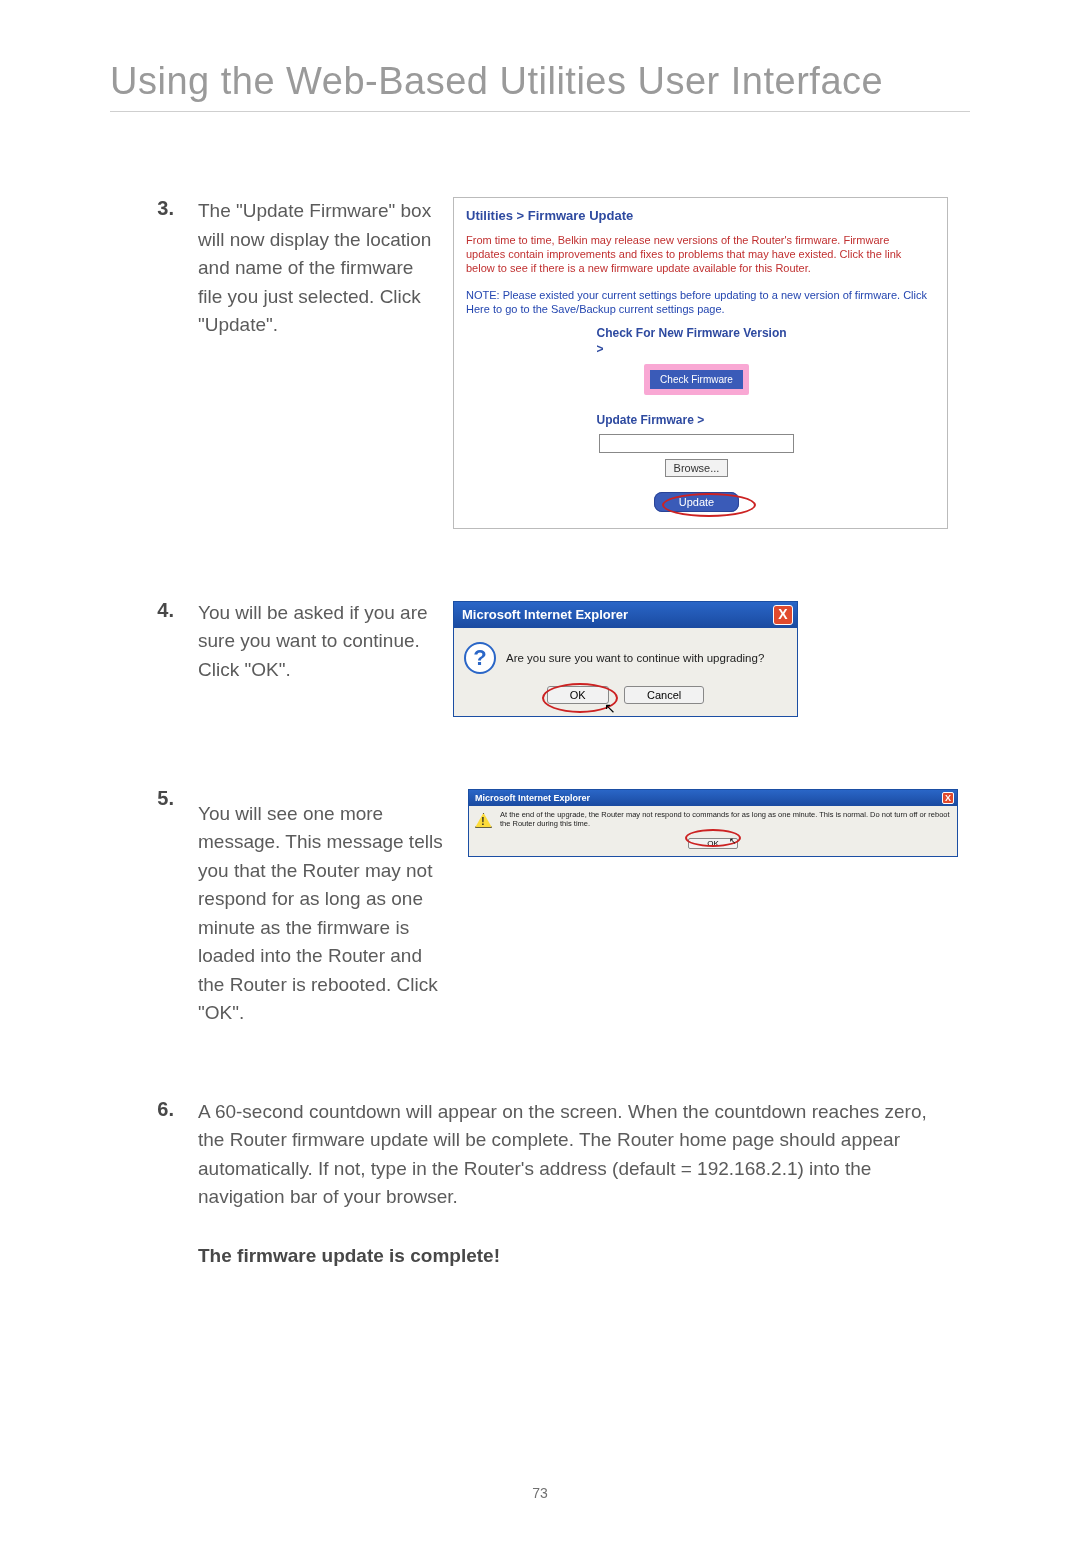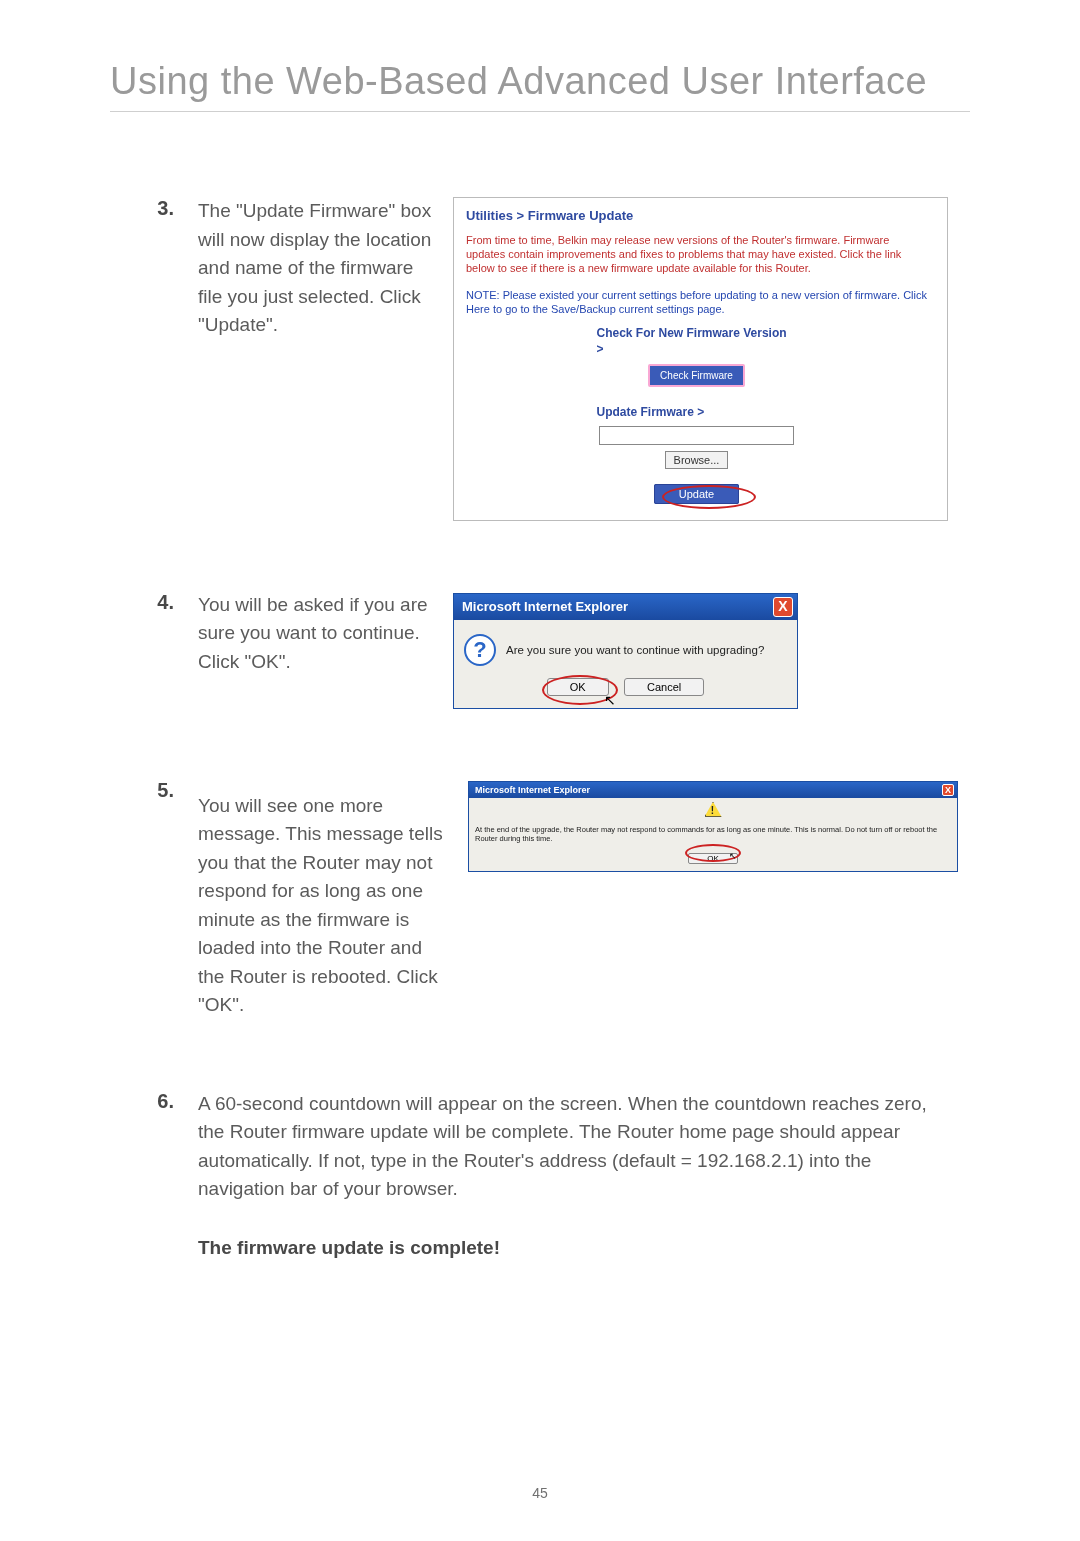--- a/index.html
+++ b/index.html
@@ -94,21 +94,21 @@
     color: #2e4aa0;
     font-weight: 700;
     font-size: 12px;
     width: 200px;
   }
   .fw-btn {
     background: #3a5bb8;
     color: #fff;
     font-size: 10px;
     padding: 3px 10px;
-    border: 2px solid #f9a8d4;
+    border: 6px solid #f9a8d4;
     border-radius: 2px;
   }
   .fw-input {
     width: 195px;
     height: 19px;
     border: 1px solid #888;
     background: #fff;
   }
   .fw-browse {
     font-size: 11px;
@@ -117,21 +117,21 @@
     background: #f2f2f2;
     color: #333;
   }
   .fw-update-wrap { text-align: center; margin-top: 6px; position: relative; }
   .fw-update {
     background: #3a5bb8;
     color: #fff;
     font-size: 11px;
     padding: 3px 24px;
     border: 1px solid #2a4396;
-    border-radius: 2px;
+    border-radius: 8px;
     position: relative;
   }
   .oval {
     position: absolute;
     border: 2px solid #c22;
     border-radius: 50%;
     pointer-events: none;
   }
   .oval-update { width: 94px; height: 24px; left: 196px; top: -2px; }
 
@@ -215,24 +215,23 @@
     width: 490px;
     border: 1px solid #1b4ea3;
     background: #efeee9;
     flex-shrink: 0;
     margin-top: 2px;
   }
   .ie-wide .ie-titlebar { font-size: 9px; padding: 2px 3px 2px 6px; }
   .ie-wide .ie-close { width: 12px; height: 12px; font-size: 9px; line-height: 10px; border-radius: 2px; }
   .ie-wide-body {
     display: flex;
-    align-items: center;
+    align-items: flex-end;
     gap: 8px;
     padding: 4px 6px 2px 6px;
-    flex-direction: column;
   }
   .ie-warn {
     width: 17px; height: 15px;
     background: #fddc3a;
     border: 1px solid #333;
     position: relative;
     flex-shrink: 0;
     clip-path: polygon(50% 0, 100% 100%, 0 100%);
   }
   .ie-warn::after {
@@ -252,21 +251,21 @@
     border: 1px solid #888;
     background: #f2f2f2;
     border-radius: 2px;
   }
   .oval-ok2 { width: 56px; height: 18px; left: 216px; top: -1px; }
   .cursor2 { position: absolute; left: 260px; top: 6px; font-size: 9px; }
 </style>
 </head>
 <body>
 
-<h1 class="page-title">Using the Web-Based Advanced User Interface</h1>
+<h1 class="page-title">Using the Web-Based Utilities User Interface</h1>
 
 <div class="steps">
 
   <div class="step">
     <div class="step-num">3.</div>
     <div class="step-body">
       <div class="step-text step-text-narrow">The "Update Firmware" box will now display the location and name of the firmware file you just selected. Click "Update".</div>
       <div class="fw-panel">
         <div class="fw-title">Utilities &gt; Firmware Update</div>
         <div class="fw-p1">From time to time, Belkin may release new versions of the Router's firmware. Firmware updates contain improvements and fixes to problems that may have existed. Click the link below to see if there is a new firmware update available for this Router.</div>
@@ -338,13 +337,13 @@
     <div class="step-body">
       <div class="step-text step-text-full">
         <span>A 60-second countdown will appear on the screen. When the countdown reaches zero, the Router firmware update will be complete. The Router home page should appear automatically. If not, type in the Router's address (default = 192.168.2.1) into the navigation bar of your browser.</span>
         <div class="complete">The firmware update is complete!</div>
       </div>
     </div>
   </div>
 
 </div>
 
-<div class="page-num">45</div>
+<div class="page-num">73</div>
 
 </body></html>

